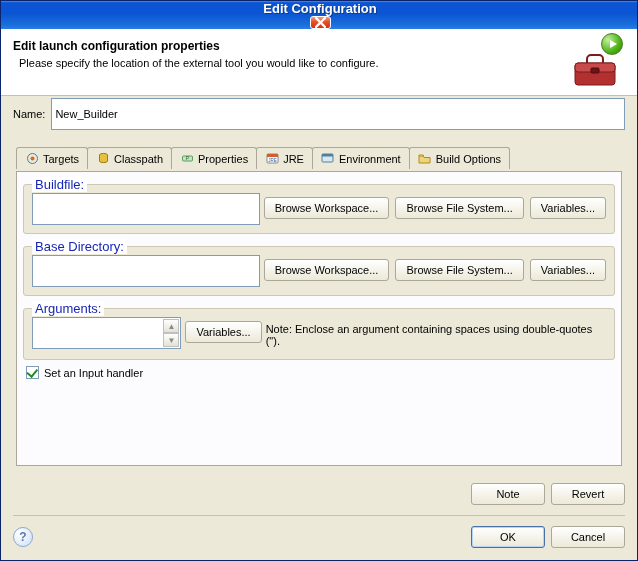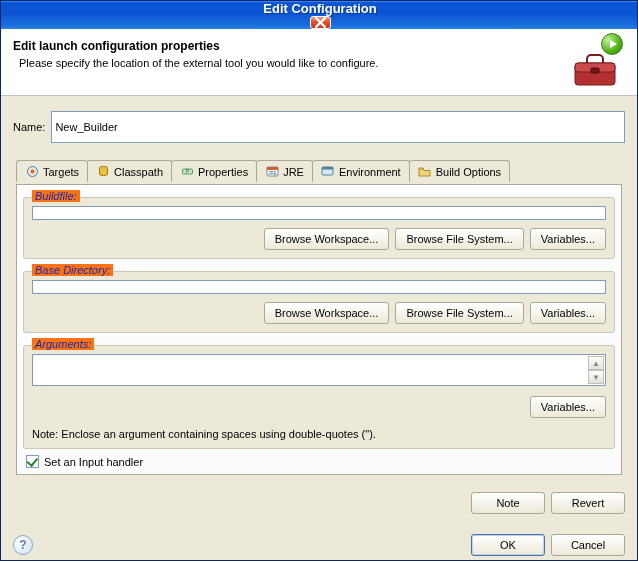--- a/index.html
+++ b/index.html
@@ -95,21 +95,21 @@
     border-left:7px solid #fff;
     border-top:4px solid transparent;
     border-bottom:4px solid transparent;
     margin-left:2px;
   }
   .toolbox-svg{position:absolute;left:0;bottom:0;}
 
   
   .content {
     flex: 1;
-    padding: 15px 12px 6px 12px;
+    padding: 2px 12px 6px 12px;
     display: flex;
     flex-direction: column;
     gap: 4px;
   }
   .name-row {
     display: flex;
     align-items: center;
     gap: 6px;
     margin-bottom: 8px;
   }
@@ -191,27 +191,26 @@
     border-radius: 3px;
     padding: 8px 8px 8px 8px;
     position: relative;
     margin-top: 8px;
     background: #ece9d8;
   }
   .group-title {
     position: absolute;
     top: -8px;
     left: 8px;
-    background: #f97316;
+    background: #ffffff;
     padding: 0 3px;
     color: #1826b5;
-    font-size: 11px;
-    font-style: italic;
-  }
-  .stack { display:flex; flex-direction:column; gap:4px; }
+    font-size: 13px;
+  }
+  .stack { display:flex; flex-direction:row; gap:4px; }
   .btn-row {
     display: flex;
     justify-content: flex-end;
     gap: 6px;
     margin-top: 4px;
   }
   .btn {
     min-width: 110px;
     height: 22px;
     border: 1px solid #aca899;

